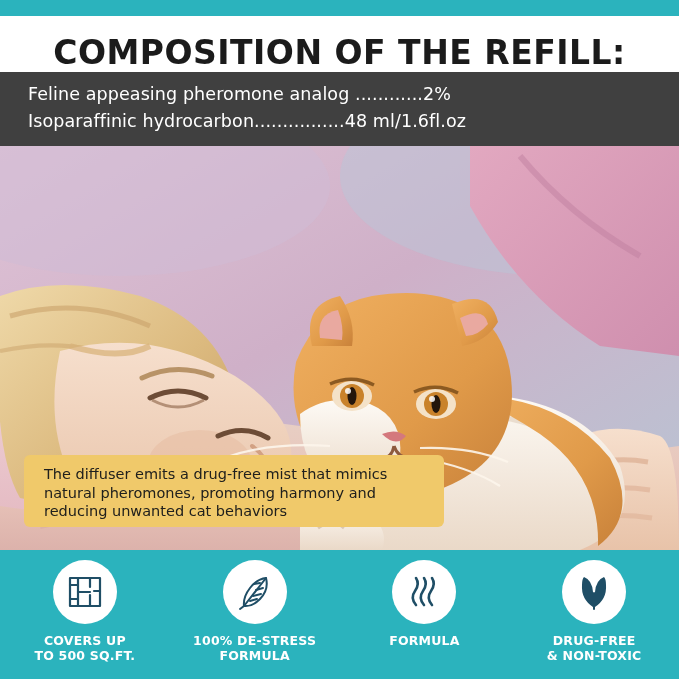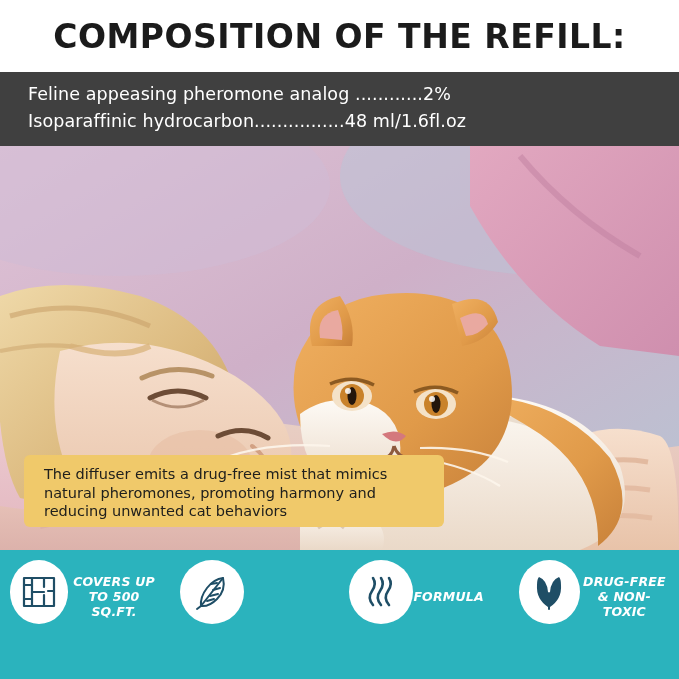--- a/index.html
+++ b/index.html
@@ -11,21 +11,21 @@
   }
   .page{
     position:relative;
     width:679px;height:679px;
     background:#2bb3bd;
     box-sizing:border-box;
     overflow:hidden;
   }
   
   .header{
-    position:absolute;left:0;top:0;width:679px;height:72px;
+    position:absolute;left:0;top:16px;width:679px;height:72px;
     background:#ffffff;
     display:flex;align-items:center;justify-content:center;
   }
   .header-title{
     font-family:"DejaVu Sans", sans-serif;
     font-weight:bold;
     font-size:33px;
     letter-spacing:0.5px;
     color:#1b1b1b;
     white-space:nowrap;
@@ -71,21 +71,21 @@
     position:absolute;left:0;top:550px;width:679px;height:129px;
     background:#2bb3bd;
     display:flex;
     align-items:flex-start;
     justify-content:space-around;
     padding-top:10px;
     box-sizing:border-box;
   }
   .feature{
     width:150px;
-    display:flex;align-items:center;font-style:italic;
+    display:flex;flex-direction:column;align-items:center;
   }
   .circle{
     width:64px;height:64px;border-radius:50%;
     background:#ffffff;
     display:flex;align-items:center;justify-content:center;
     margin-bottom:9px;
   }
   .feature-label{
     font-family:"DejaVu Sans", sans-serif;
     font-weight:bold;
@@ -264,20 +264,24 @@
       <div class="circle">
         <svg width="38" height="38" viewBox="0 0 38 38">
           <g fill="none" stroke="#1f4e66" stroke-width="2" stroke-linecap="round" stroke-linejoin="round">
             <path d="M30 5 Q33 17 24 26 Q16 34 8 33 Q7 24 14 15 Q21 6 30 5 Z"></path>
             <path d="M30 5 L8 33"></path>
             <path d="M24 10 L18 11 M27 15 L20 17 M25 21 L17 23 M21 26 L14 28"></path>
             <path d="M8 33 L4 36"></path>
           </g>
         </svg>
       </div>
+      <div class="feature-label">
+        <span>100% DE-STRESS</span><br>
+        <span>FORMULA</span>
+      </div>
     </div>
 
     <div class="feature">
       <div class="circle">
         <svg width="38" height="38" viewBox="0 0 38 38">
           <g fill="none" stroke="#1f4e66" stroke-width="2.6" stroke-linecap="round">
             <path d="M11 32 Q5 25 10 18 Q15 11 11 5"></path>
             <path d="M19 32 Q13 25 18 18 Q23 11 19 5"></path>
             <path d="M27 32 Q21 25 26 18 Q31 11 27 5"></path>
           </g>

